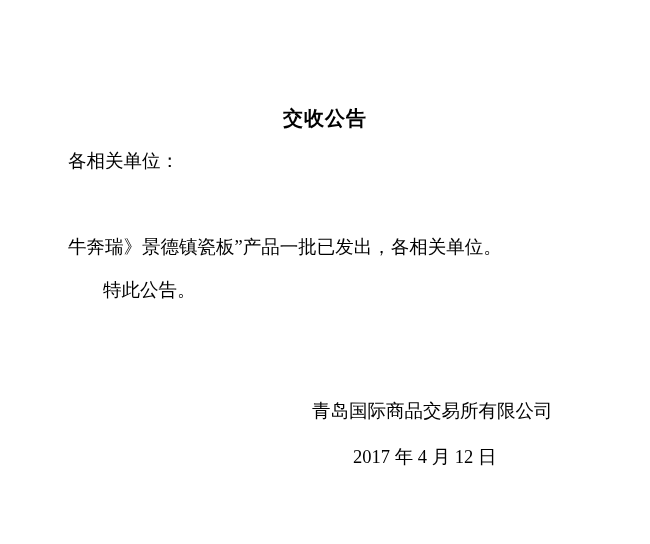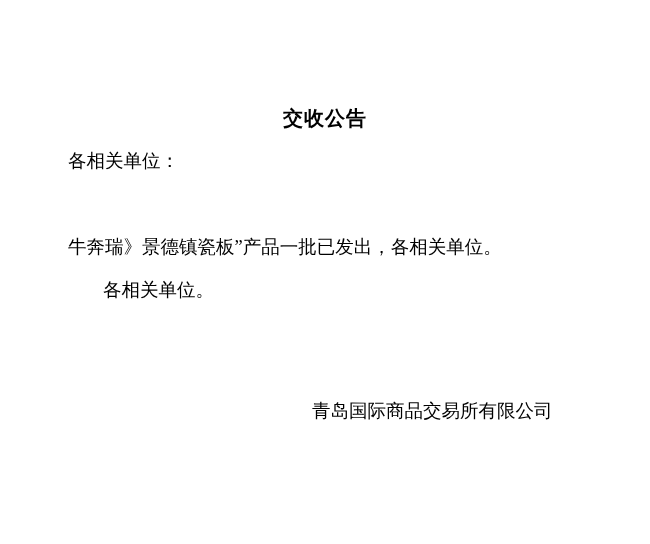--- a/index.html
+++ b/index.html
@@ -46,18 +46,19 @@
 
 <div class="page">
 
   <div class="abs body-text salutation">各相关单位：</div>
 
   <div class="abs title">交收公告</div>
 
 
   <div class="abs body-text line2">牛奔瑞》景德镇瓷板”产品一批已发出，各相关单位。</div>
 
-  <div class="abs body-text closing">各相关单位。</div>
+  <div class="abs body-text closing">特此公告。</div>
 
   <div class="abs body-text company">青岛国际商品交易所有限公司</div>
 
+  <div class="abs body-text date">2017 年 4 月 12 日</div>
 
 </div>
 
 </body></html>

